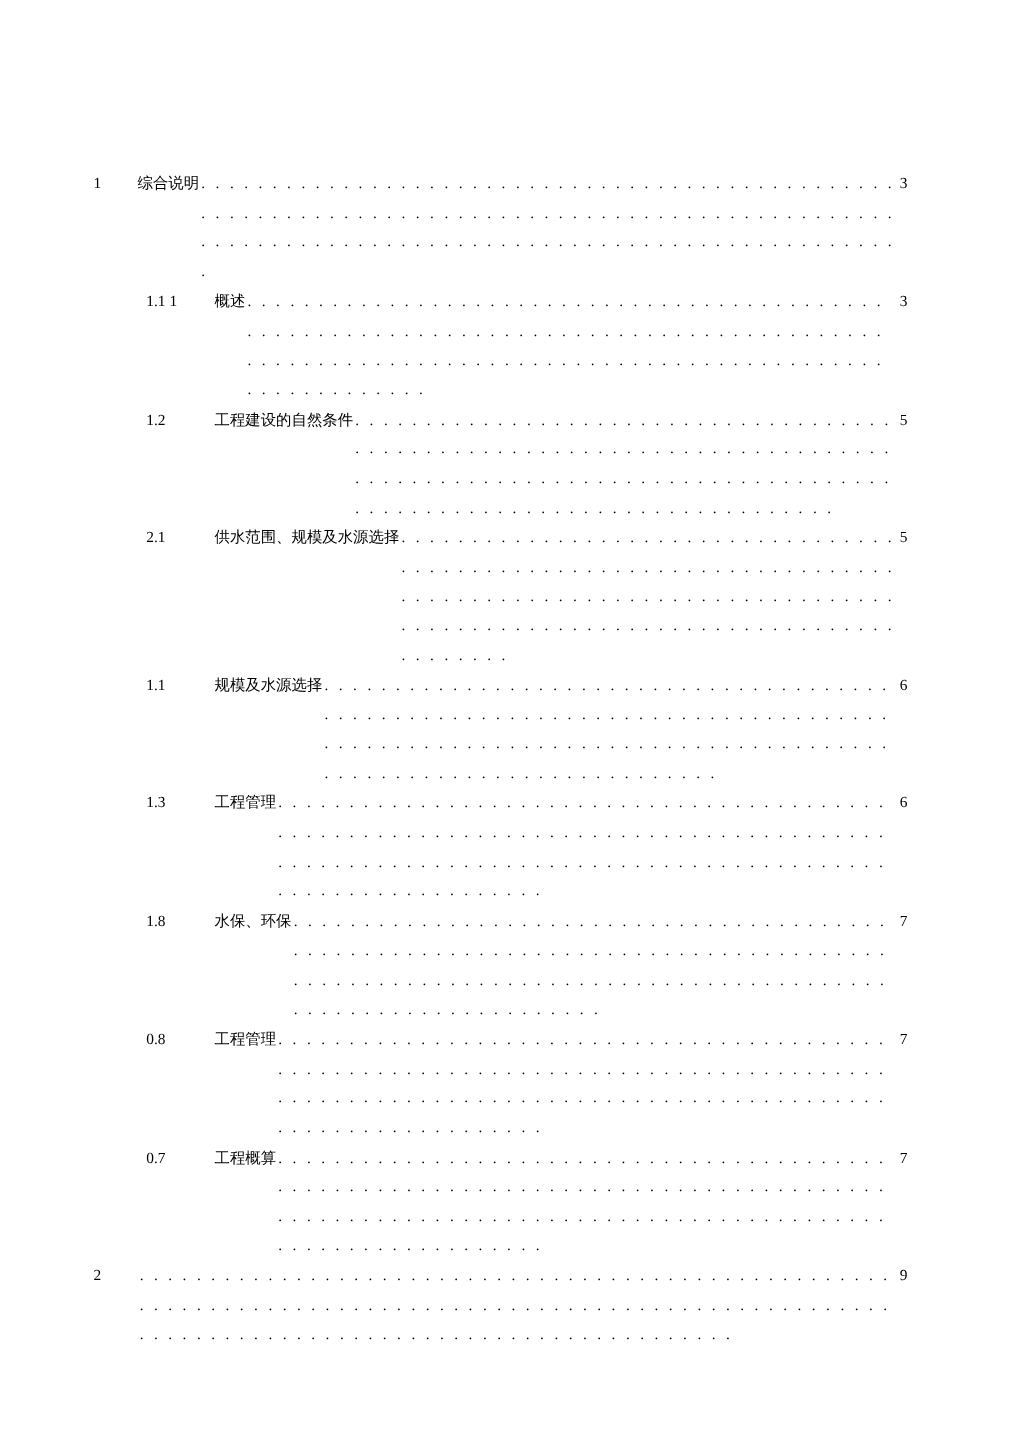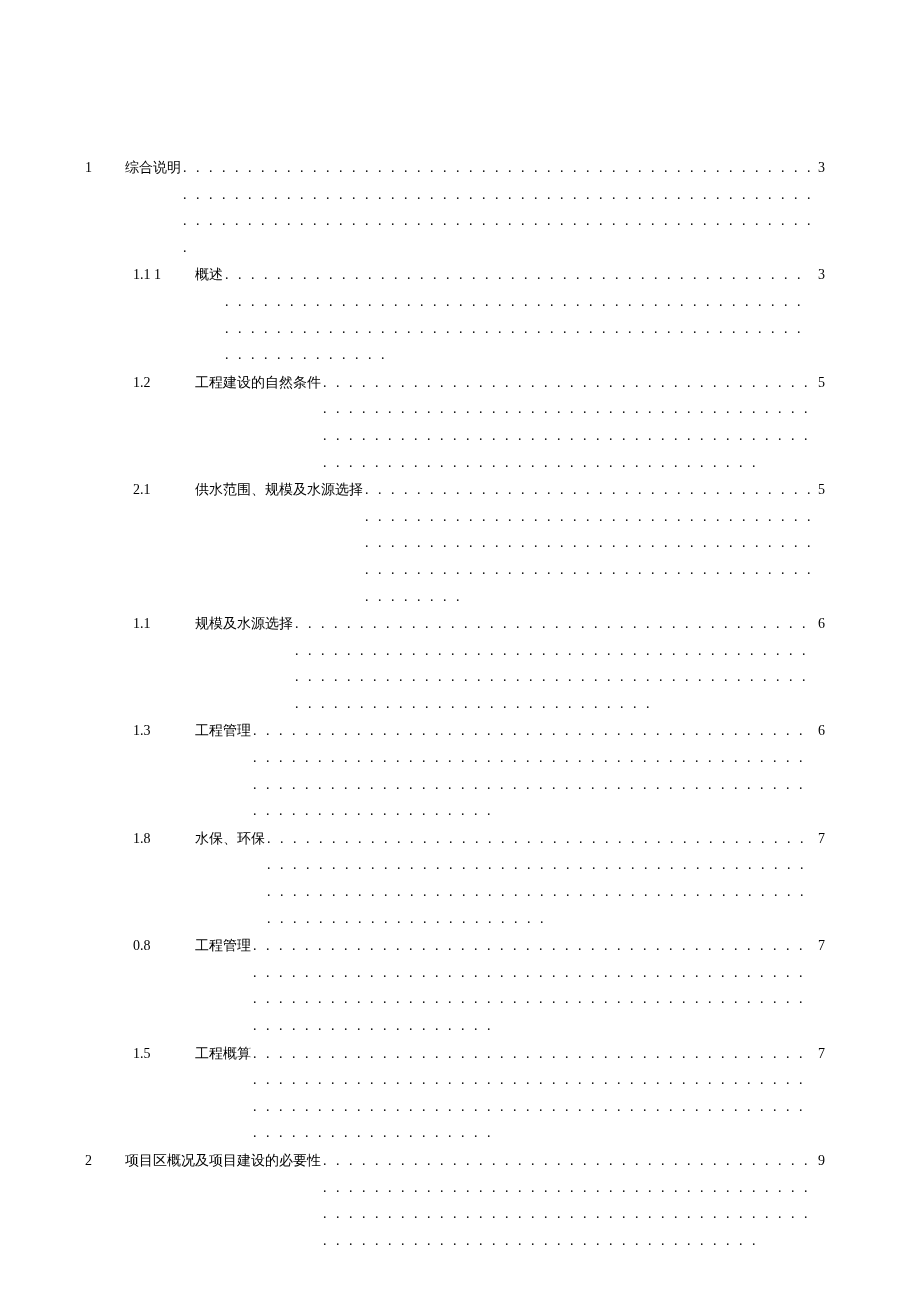--- a/index.html
+++ b/index.html
@@ -107,26 +107,25 @@
         <span class="dots"></span>
         <span class="page-col">7</span>
       </div>
       <div class="toc-row indent1">
         <span class="sub-col">0.8</span>
         <span class="label-col">工程管理</span>
         <span class="dots"></span>
         <span class="page-col">7</span>
       </div>
       <div class="toc-row indent1">
-        <span class="sub-col">1.5</span>
+        <span class="sub-col">0.7</span>
         <span class="label-col">工程概算</span>
         <span class="dots"></span>
         <span class="page-col">7</span>
       </div>
       <div class="toc-row">
         <span class="num-col">2</span>
-        <span class="label-col">项目区概况及项目建设的必要性</span>
         <span class="dots"></span>
         <span class="page-col">9</span>
       </div>
     </div>
 
 </div>
 
 </body></html>

